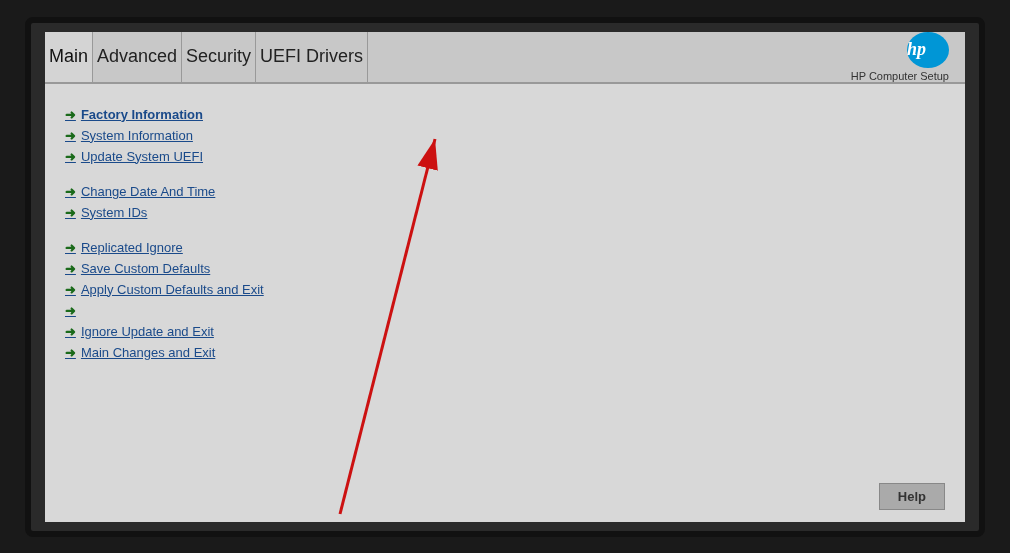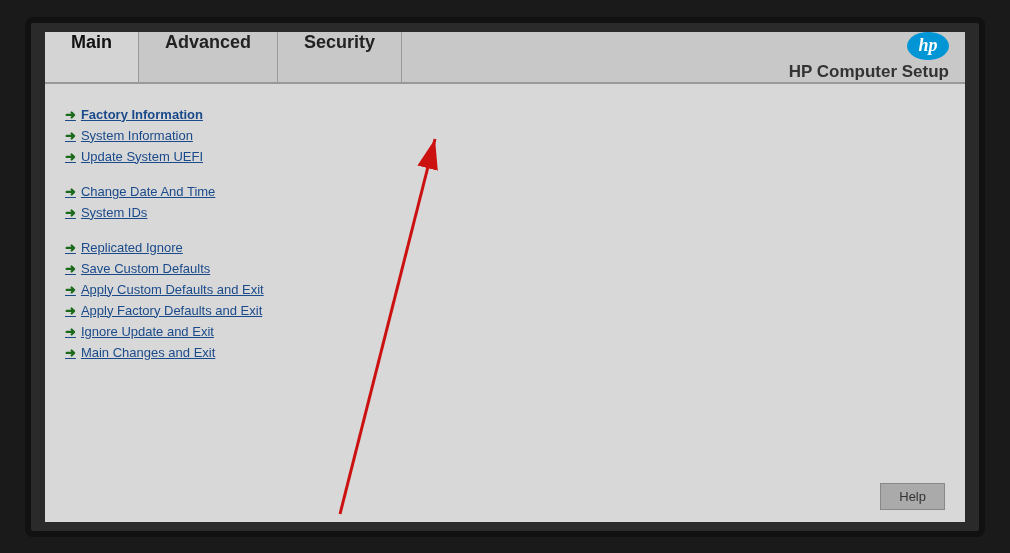--- a/index.html
+++ b/index.html
@@ -39,24 +39,25 @@
     .nav-bar {
       display: flex;
       align-items: stretch;
       background: #c8c8c8;
       border-bottom: 2px solid #999;
       height: 52px;
       position: relative;
     }
 
     .nav-tab {
-      padding: 0 26px;
-      display: flex;
+      padding: 0 4px;
+      display: flex;
+      align-items: center;
       font-size: 18px;
-      font-weight: bold;
+      font-weight: normal;
       color: #222;
       border-right: 1px solid #999;
       cursor: pointer;
       position: relative;
     }
 
     .nav-tab:first-child {
       border-left: none;
     }
 
@@ -74,33 +75,33 @@
       padding-right: 16px;
     }
 
     .hp-logo {
       width: 42px;
       height: 42px;
       background: #0096d6;
       border-radius: 50%;
       display: flex;
       align-items: center;
-      justify-content: center;
+      justify-content: flex-start;
       color: white;
       font-size: 18px;
       font-weight: bold;
       font-style: italic;
       font-family: serif;
       margin-bottom: 2px;
     }
 
     .hp-brand-text {
-      font-size: 17px;
+      font-size: 11px;
       color: #333;
-      font-weight: bold;
+      font-weight: normal;
       white-space: nowrap;
     }
 
     
     .content-area {
       display: flex;
       height: calc(490px - 52px);
       background: #d8d8d8;
       position: relative;
     }
@@ -155,38 +156,42 @@
     .help-btn {
       position: absolute;
       bottom: 12px;
       right: 20px;
       background: #aaa;
       color: #333;
       padding: 5px 18px;
       font-size: 13px;
       border: 1px solid #888;
       cursor: pointer;
+      font-weight: bold;
     }
   </style>
 </head>
 <body>
 
 <div class="monitor-bezel">
   <div class="screen">
 
     <div class="nav-bar">
       <div class="nav-tab active">
         <span>Main</span>
       </div>
       <div class="nav-tab">
         <span>Advanced</span>
       </div>
       <div class="nav-tab">
         <span>Security</span>
       </div>
+      <div class="nav-tab">
+        <span>UEFI Drivers</span>
+      </div>
       <div class="hp-logo-area">
         <div class="hp-logo">
           <span>hp</span>
         </div>
         <div class="hp-brand-text">HP Computer Setup</div>
       </div>
     </div>
 
     <div class="content-area">
 
@@ -226,21 +231,20 @@
           <div class="menu-item">
             <span class="menu-arrow">➜</span>
             <span>Save Custom Defaults</span>
           </div>
           <div class="menu-item">
             <span class="menu-arrow">➜</span>
             <span>Apply Custom Defaults and Exit</span>
           </div>
           <div class="menu-item">
             <span class="menu-arrow">➜</span>
-            <span>Apply Factory Defaults and Exit</span>
           </div>
           <div class="menu-item">
             <span class="menu-arrow">➜</span>
             <span>Ignore Update and Exit</span>
           </div>
           <div class="menu-item">
             <span class="menu-arrow">➜</span>
             <span>Main Changes and Exit</span>
           </div>
         </div>

